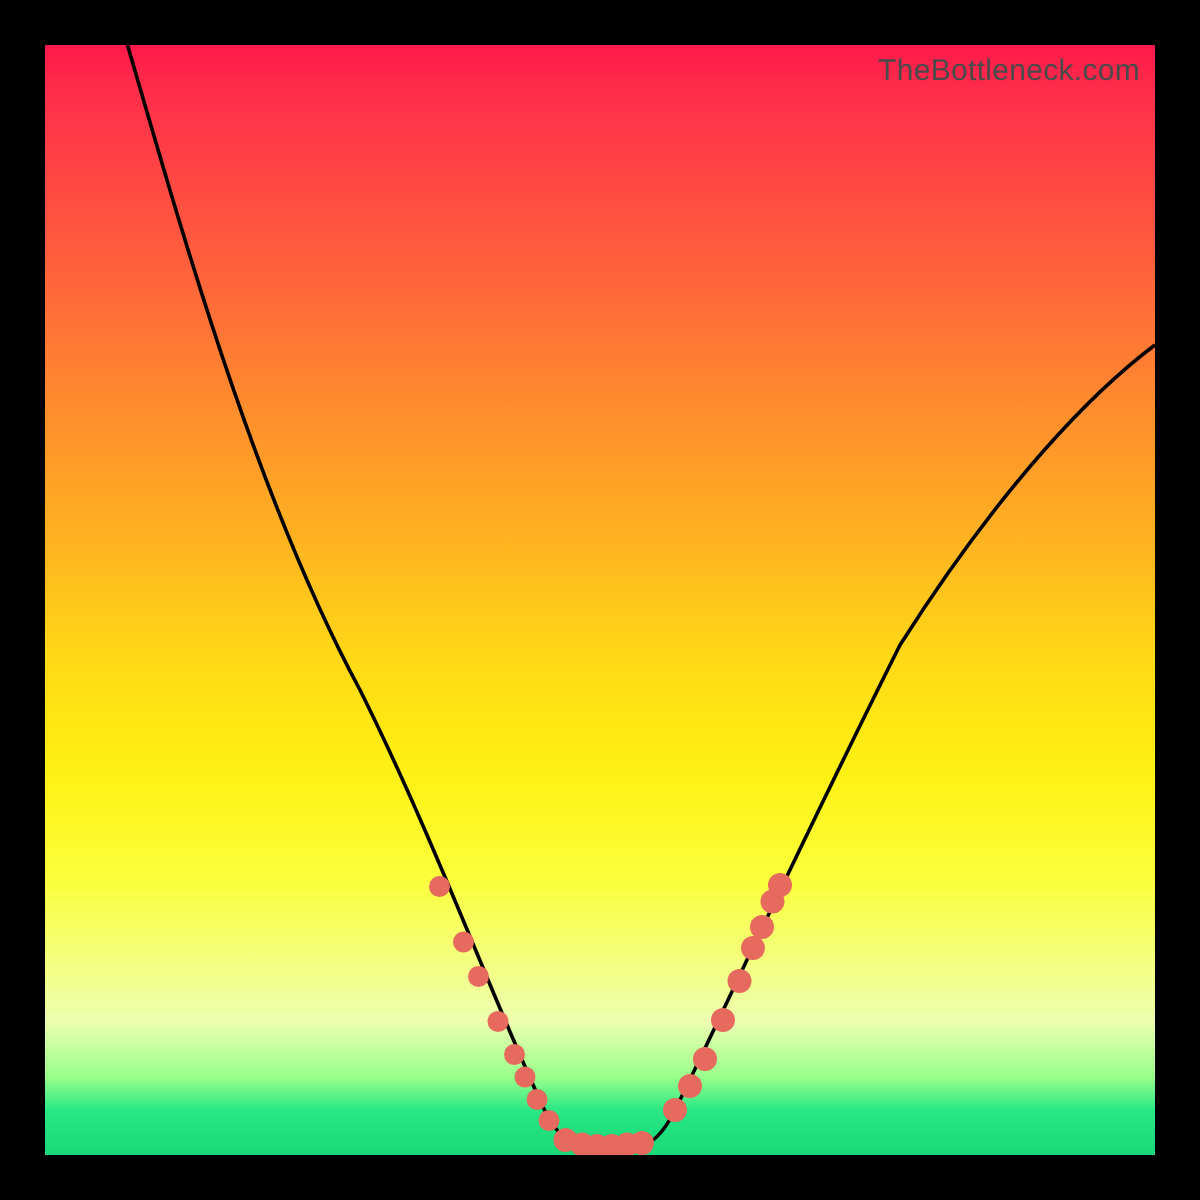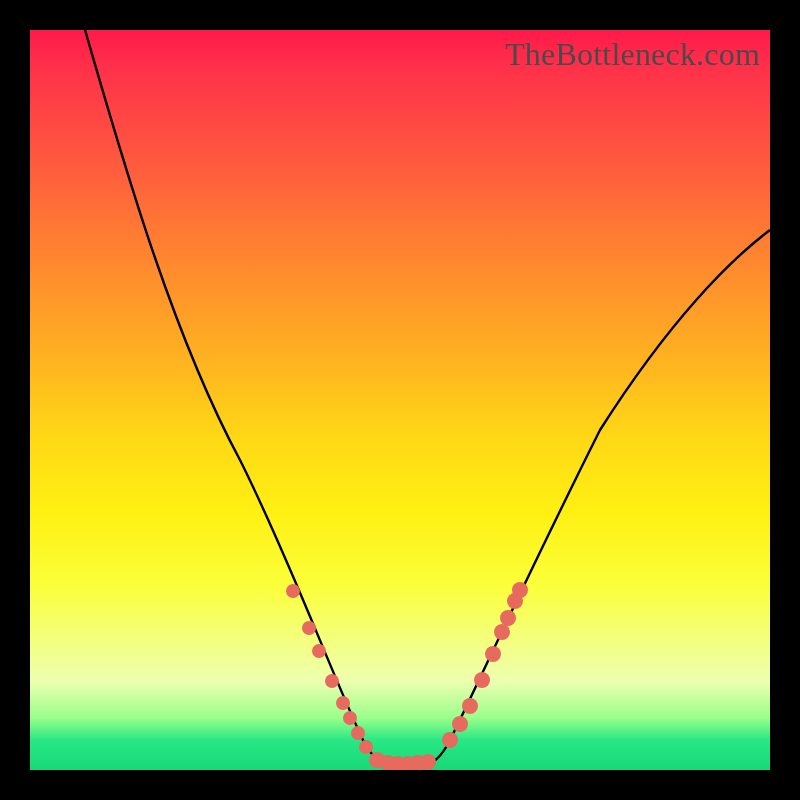--- a/index.html
+++ b/index.html
@@ -30,22 +30,22 @@
       #edffb0 88%,
       #98ff8a 93%,
       #28e784 96%,
       #18d878 100%
     );
   }
   .watermark {
     position: absolute;
     top: 6px;
     right: 10px;
-    font-family: Liberation Serif, serif;
-    font-size: 32px;
+    font-family: Liberation Sans, sans-serif;
+    font-size: 20px;
     font-weight: 500;
     color: #4a4a4a;
     letter-spacing: 0.2px;
   }
   svg.curve {
     position: absolute;
     left: 0;
     top: 0;
     width: 740px;
     height: 740px;

